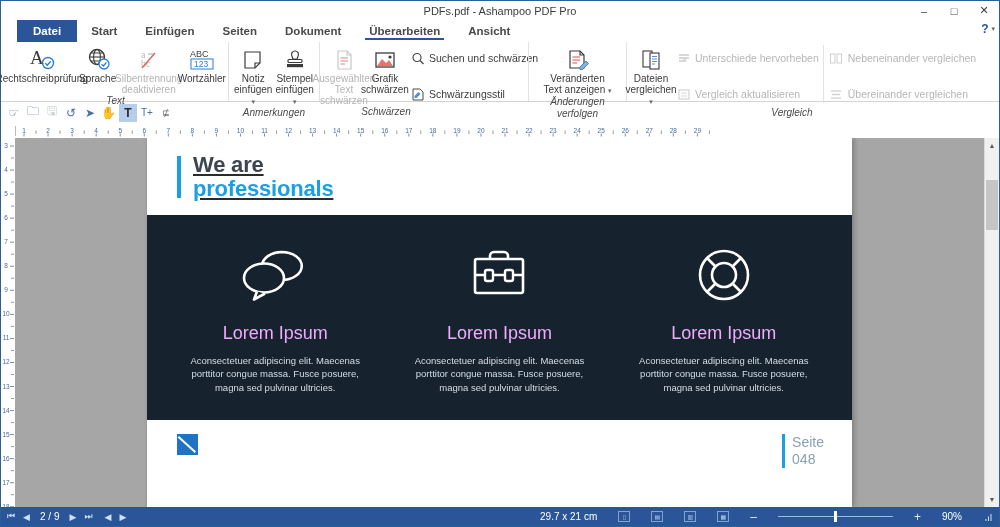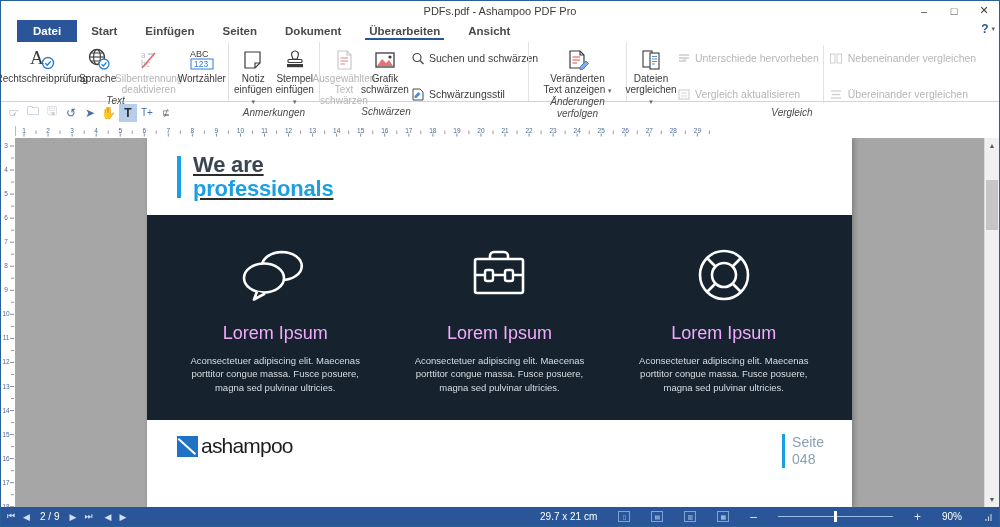--- a/index.html
+++ b/index.html
@@ -581,21 +581,20 @@
               </svg>
             </div>
             <div class="ctitle">Lorem Ipsum</div>
             <div class="cbody">Aconsectetuer adipiscing elit. Maecenas porttitor congue massa. Fusce posuere, magna sed pulvinar ultricies.</div>
           </div>
         </div>
 
         <div class="page-foot">
           <div class="logo">
             <div class="mark"></div>
-            <div class="wordmark">ashampoo</div>
           </div>
           <div class="pagenum">
             <div class="bar"></div>
             <div class="txt">
               <div>Seite</div>
               <div class="n">048</div>
             </div>
           </div>
         </div>
 

